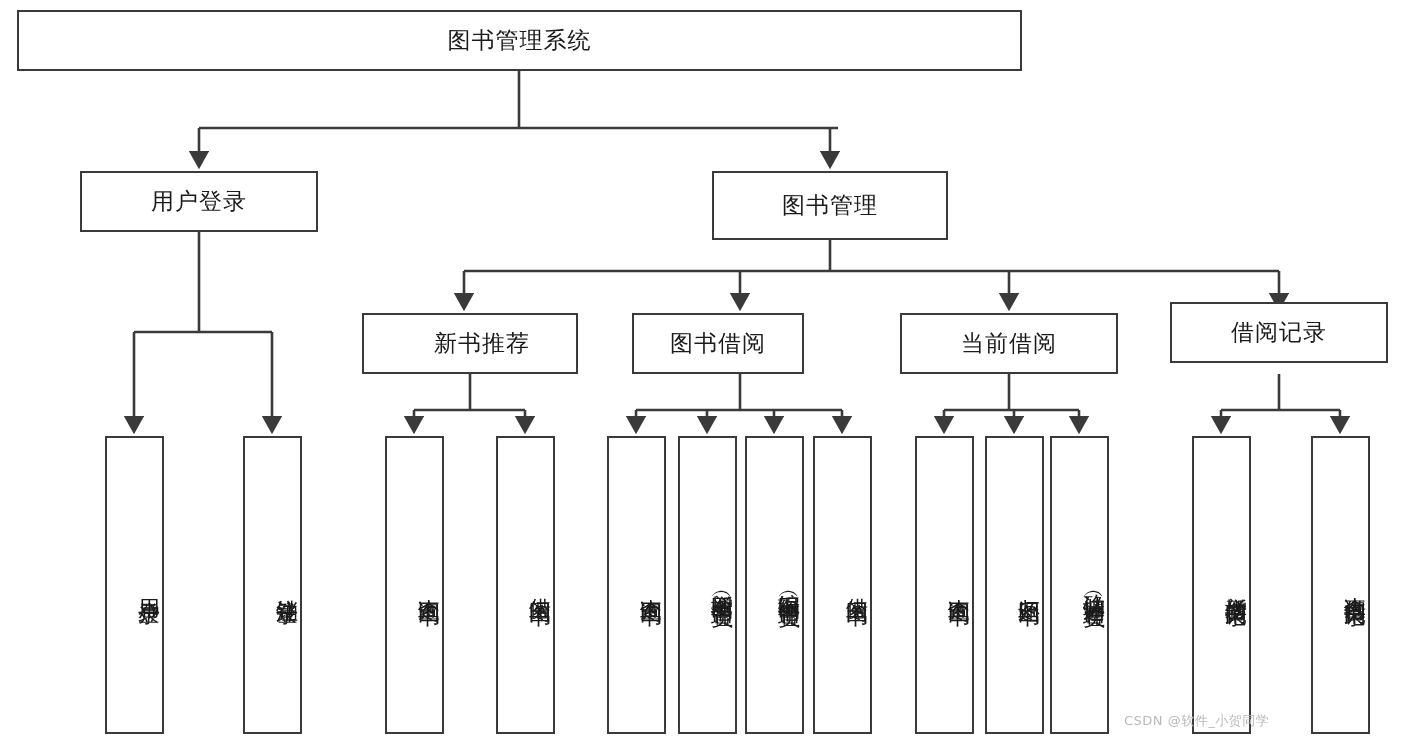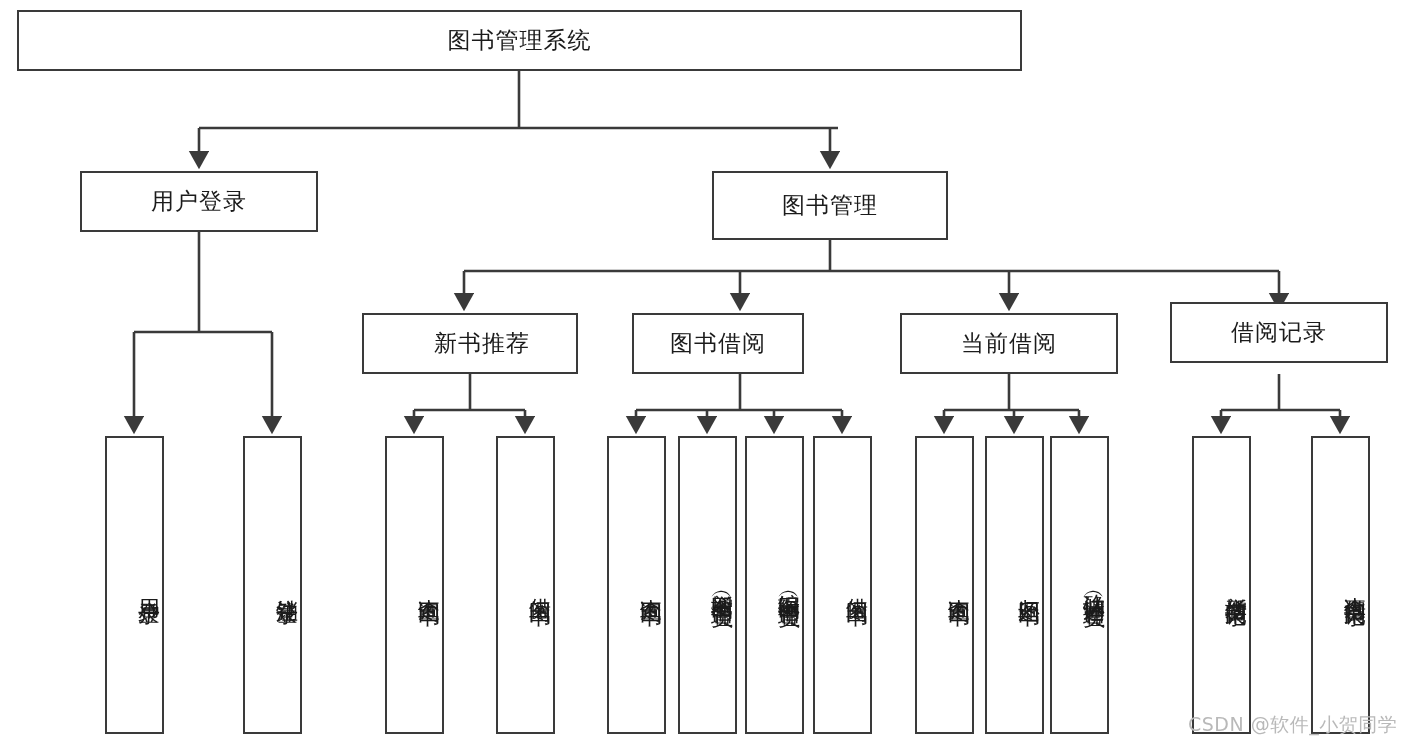--- a/index.html
+++ b/index.html
@@ -49,23 +49,23 @@
   svg.edges {
     position: absolute;
     left: 0;
     top: 0;
     width: 1405px;
     height: 747px;
     pointer-events: none;
   }
   .watermark {
     position: absolute;
-    left: 1188px;
+    left: 1124px;
     top: 712px;
-    font-size: 19px;
+    font-size: 13px;
     color: #b9b9b9;
     white-space: nowrap;
     letter-spacing: 0.5px;
   }
 </style>
 </head>
 <body>
 
 <div id="canvas">
 

